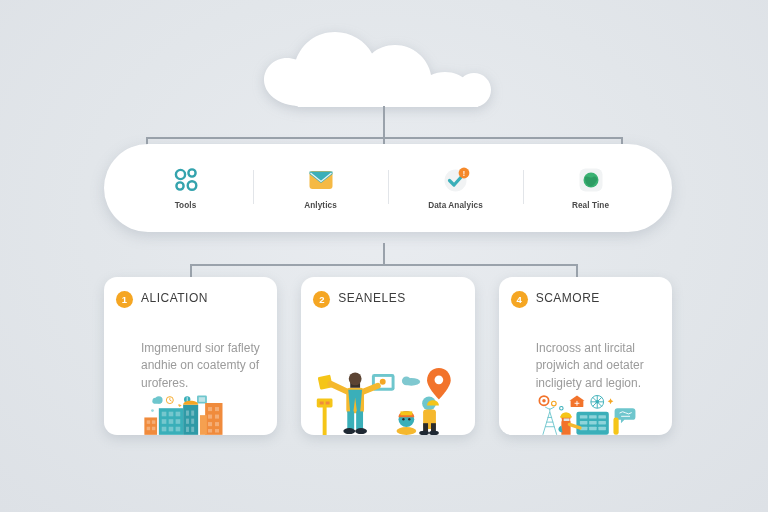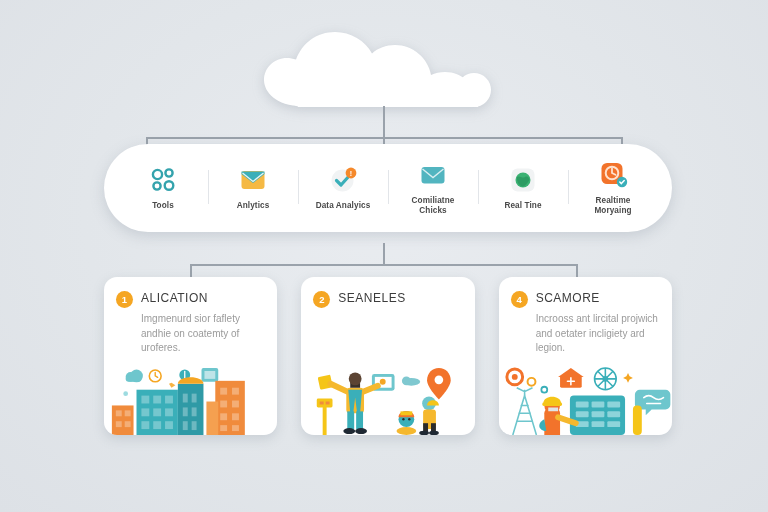--- a/index.html
+++ b/index.html
@@ -130,24 +130,25 @@
   }
   .card-title {
     font-size: 12px;
     font-weight: normal;
     color: #3c3c3c;
     letter-spacing: .5px;
     line-height: 1.1;
     padding-top: 2px;
   }
   .card-desc {
-    font-size: 10px;
+    font-size: 12px;
     color: #9b9b9b;
     line-height: 1.45;
     padding: 4px 12px 0 37px;
+    margin-top: 28px;
   }
   .card-art {
     margin-top: auto;
     width: 100%;
     height: 74px;
     display: block;
   }
 </style>
 </head>
 <body>
@@ -201,48 +202,31 @@
     <div class="tool">
       <svg class="tool-icon" viewBox="0 0 30 30">
         <circle cx="14.5" cy="15.5" r="11" fill="#f1f3f4"></circle>
         <path d="M8.5 15.5 L13 20 L21.5 10.5" fill="none" stroke="#3aafb9" stroke-width="3.2" stroke-linecap="round" stroke-linejoin="round"></path>
         <circle cx="23" cy="8" r="5.4" fill="#f5892b"></circle>
         <text x="23" y="11" font-size="7" font-family="Liberation Sans, sans-serif" fill="#ffffff" text-anchor="middle" font-weight="bold">!</text>
       </svg>
       <div class="tool-label">Data Analyics</div>
     </div>
 
-    <div class="tool">
-      <svg class="tool-icon" viewBox="0 0 30 30">
-        <rect x="3.5" y="7" width="23" height="16.5" rx="3" fill="#52b5c0"></rect>
-        <path d="M4.5 9 L15 17.5 L25.5 9" fill="none" stroke="#d9eef1" stroke-width="1.4"></path>
-      </svg>
-      <div class="tool-label">Comiliatne Chicks</div>
-    </div>
 
     <div class="tool">
       <svg class="tool-icon" viewBox="0 0 30 30">
         <rect x="3.5" y="3.5" width="23" height="23" rx="6" fill="#f1f3f4"></rect>
         <circle cx="15" cy="15" r="7.5" fill="#3bb273"></circle>
         <path d="M9 12 C12 10 14 14 17 12 C19.5 10.5 21 13 21.5 14.5
                  C20 18 17 21 15 21.5 C11 21 8.5 17 9 12 Z" fill="#2d9c63"></path>
       </svg>
       <div class="tool-label">Real Tine</div>
     </div>
 
-    <div class="tool">
-      <svg class="tool-icon" viewBox="0 0 30 30">
-        <rect x="3.5" y="3" width="21" height="21" rx="5.5" fill="#f2732b"></rect>
-        <circle cx="14" cy="13" r="6.3" fill="none" stroke="#ffe2cd" stroke-width="2"></circle>
-        <path d="M14 8.5 L14 13 L17.5 14.8" fill="none" stroke="#ffe2cd" stroke-width="1.8" stroke-linecap="round"></path>
-        <circle cx="24" cy="22" r="5.2" fill="#3aafb9"></circle>
-        <path d="M21.8 22 L23.4 23.6 L26.2 20.6" fill="none" stroke="#ffffff" stroke-width="1.5" stroke-linecap="round" stroke-linejoin="round"></path>
-      </svg>
-      <div class="tool-label">Realtime Moryaing</div>
-    </div>
 
 
 
   </div>
 
   <div id="cards">
 
     <div class="card">
       <div class="card-head">
         <div class="badge">1</div>

